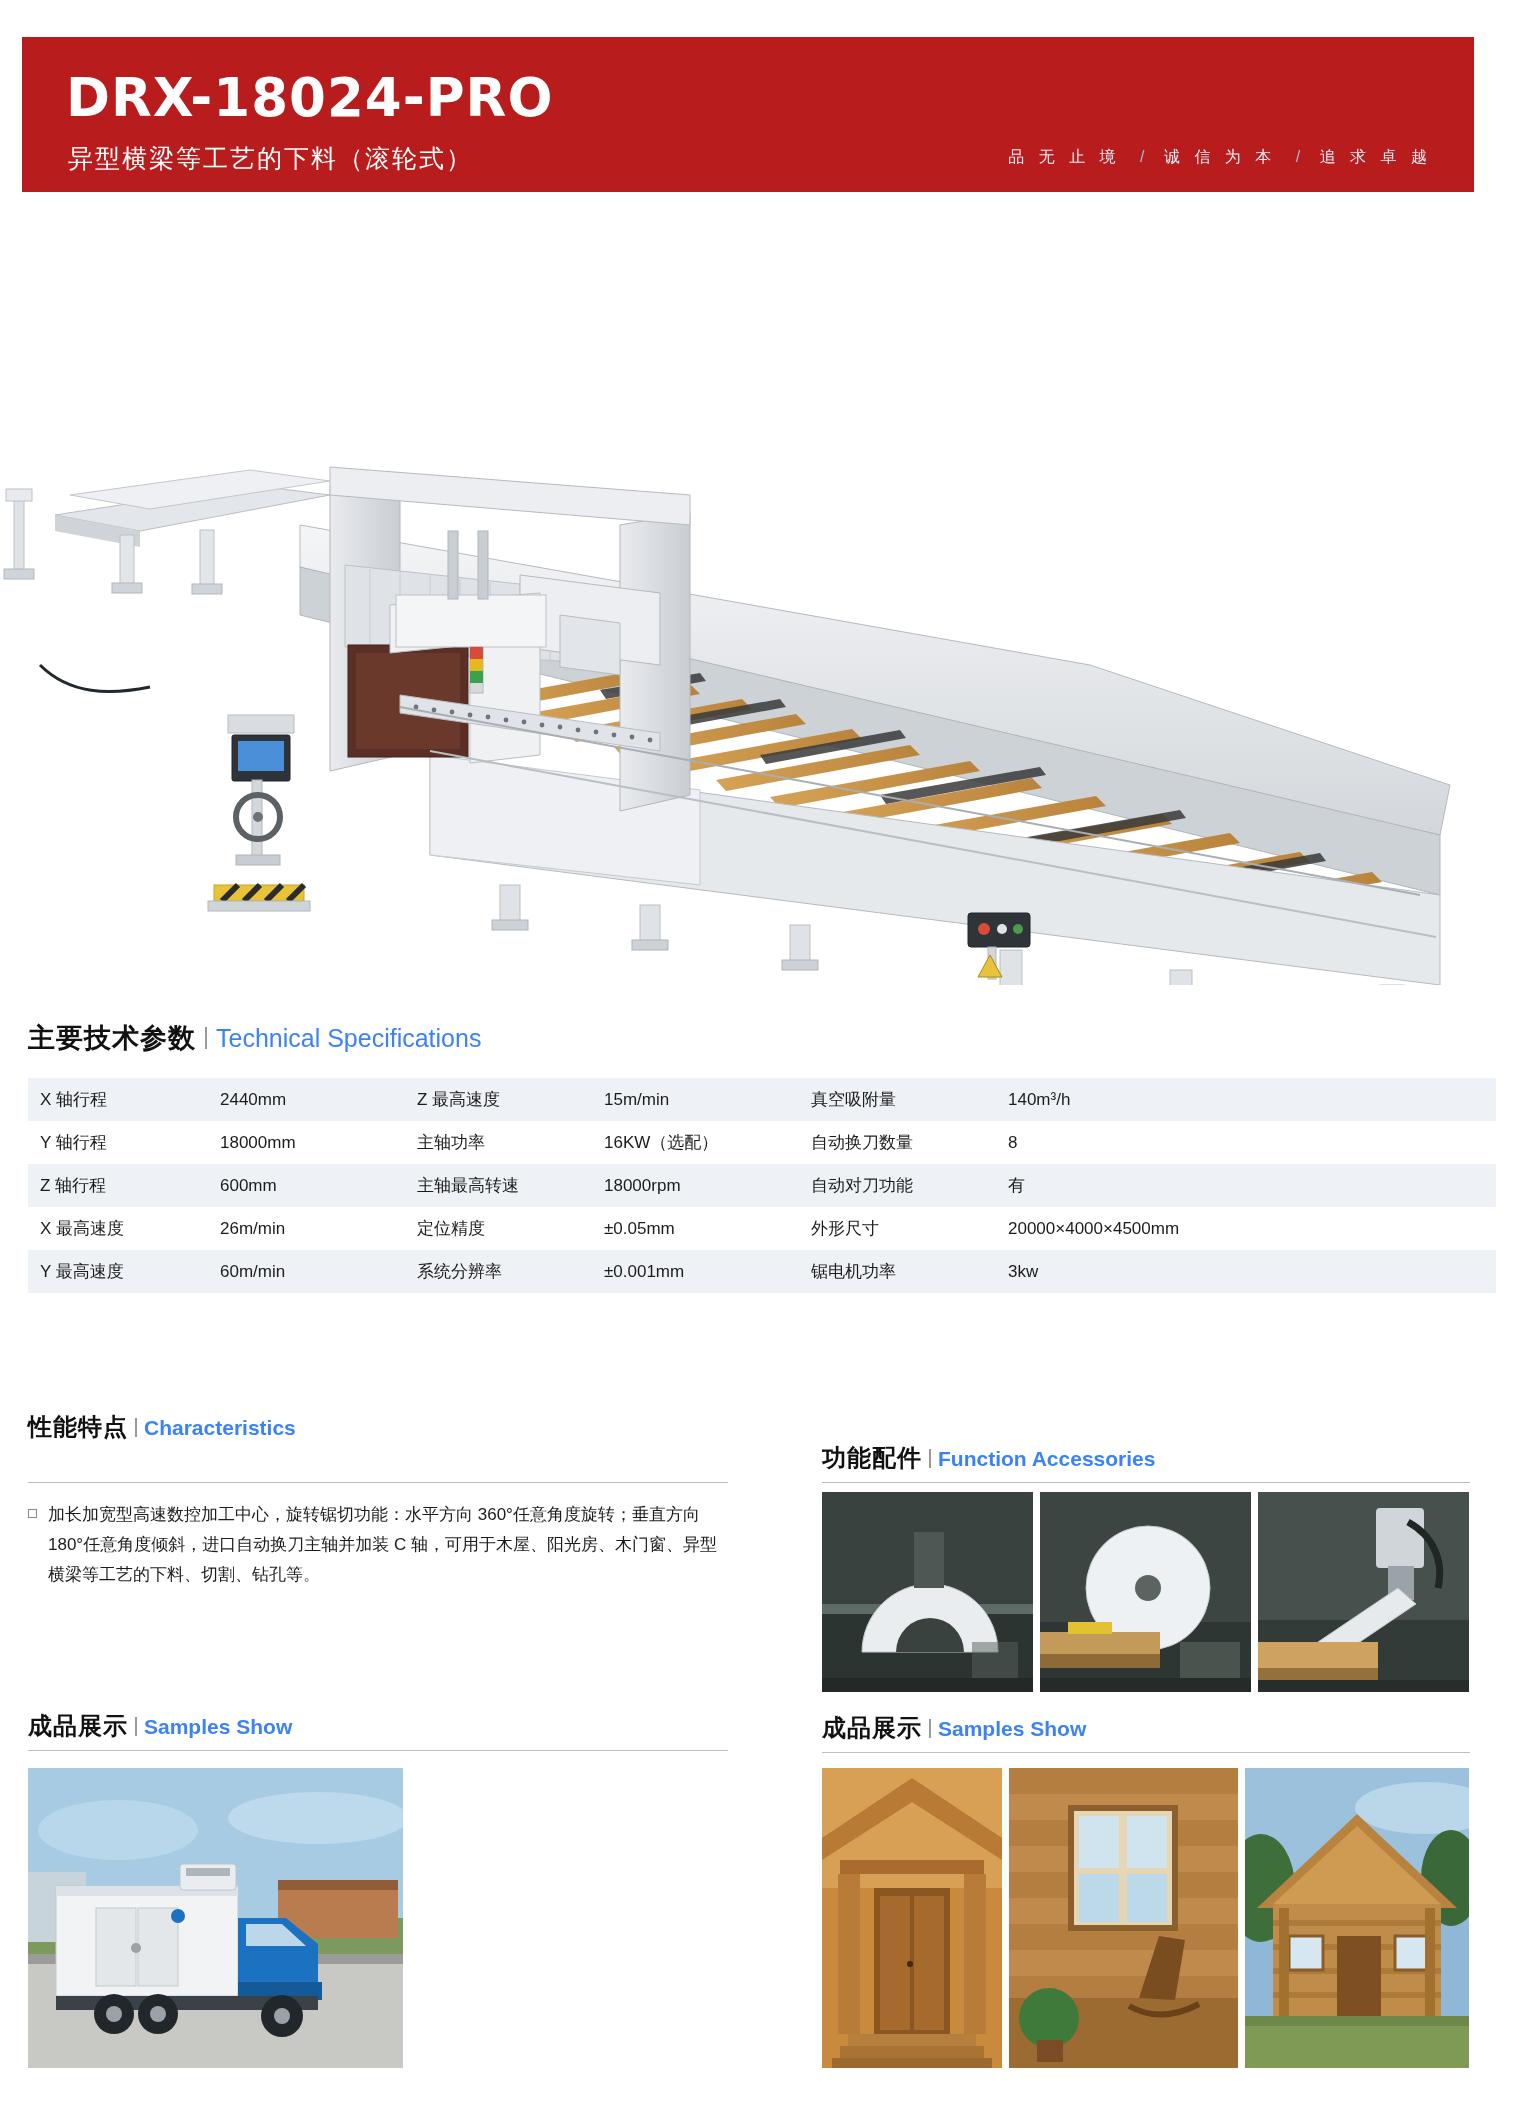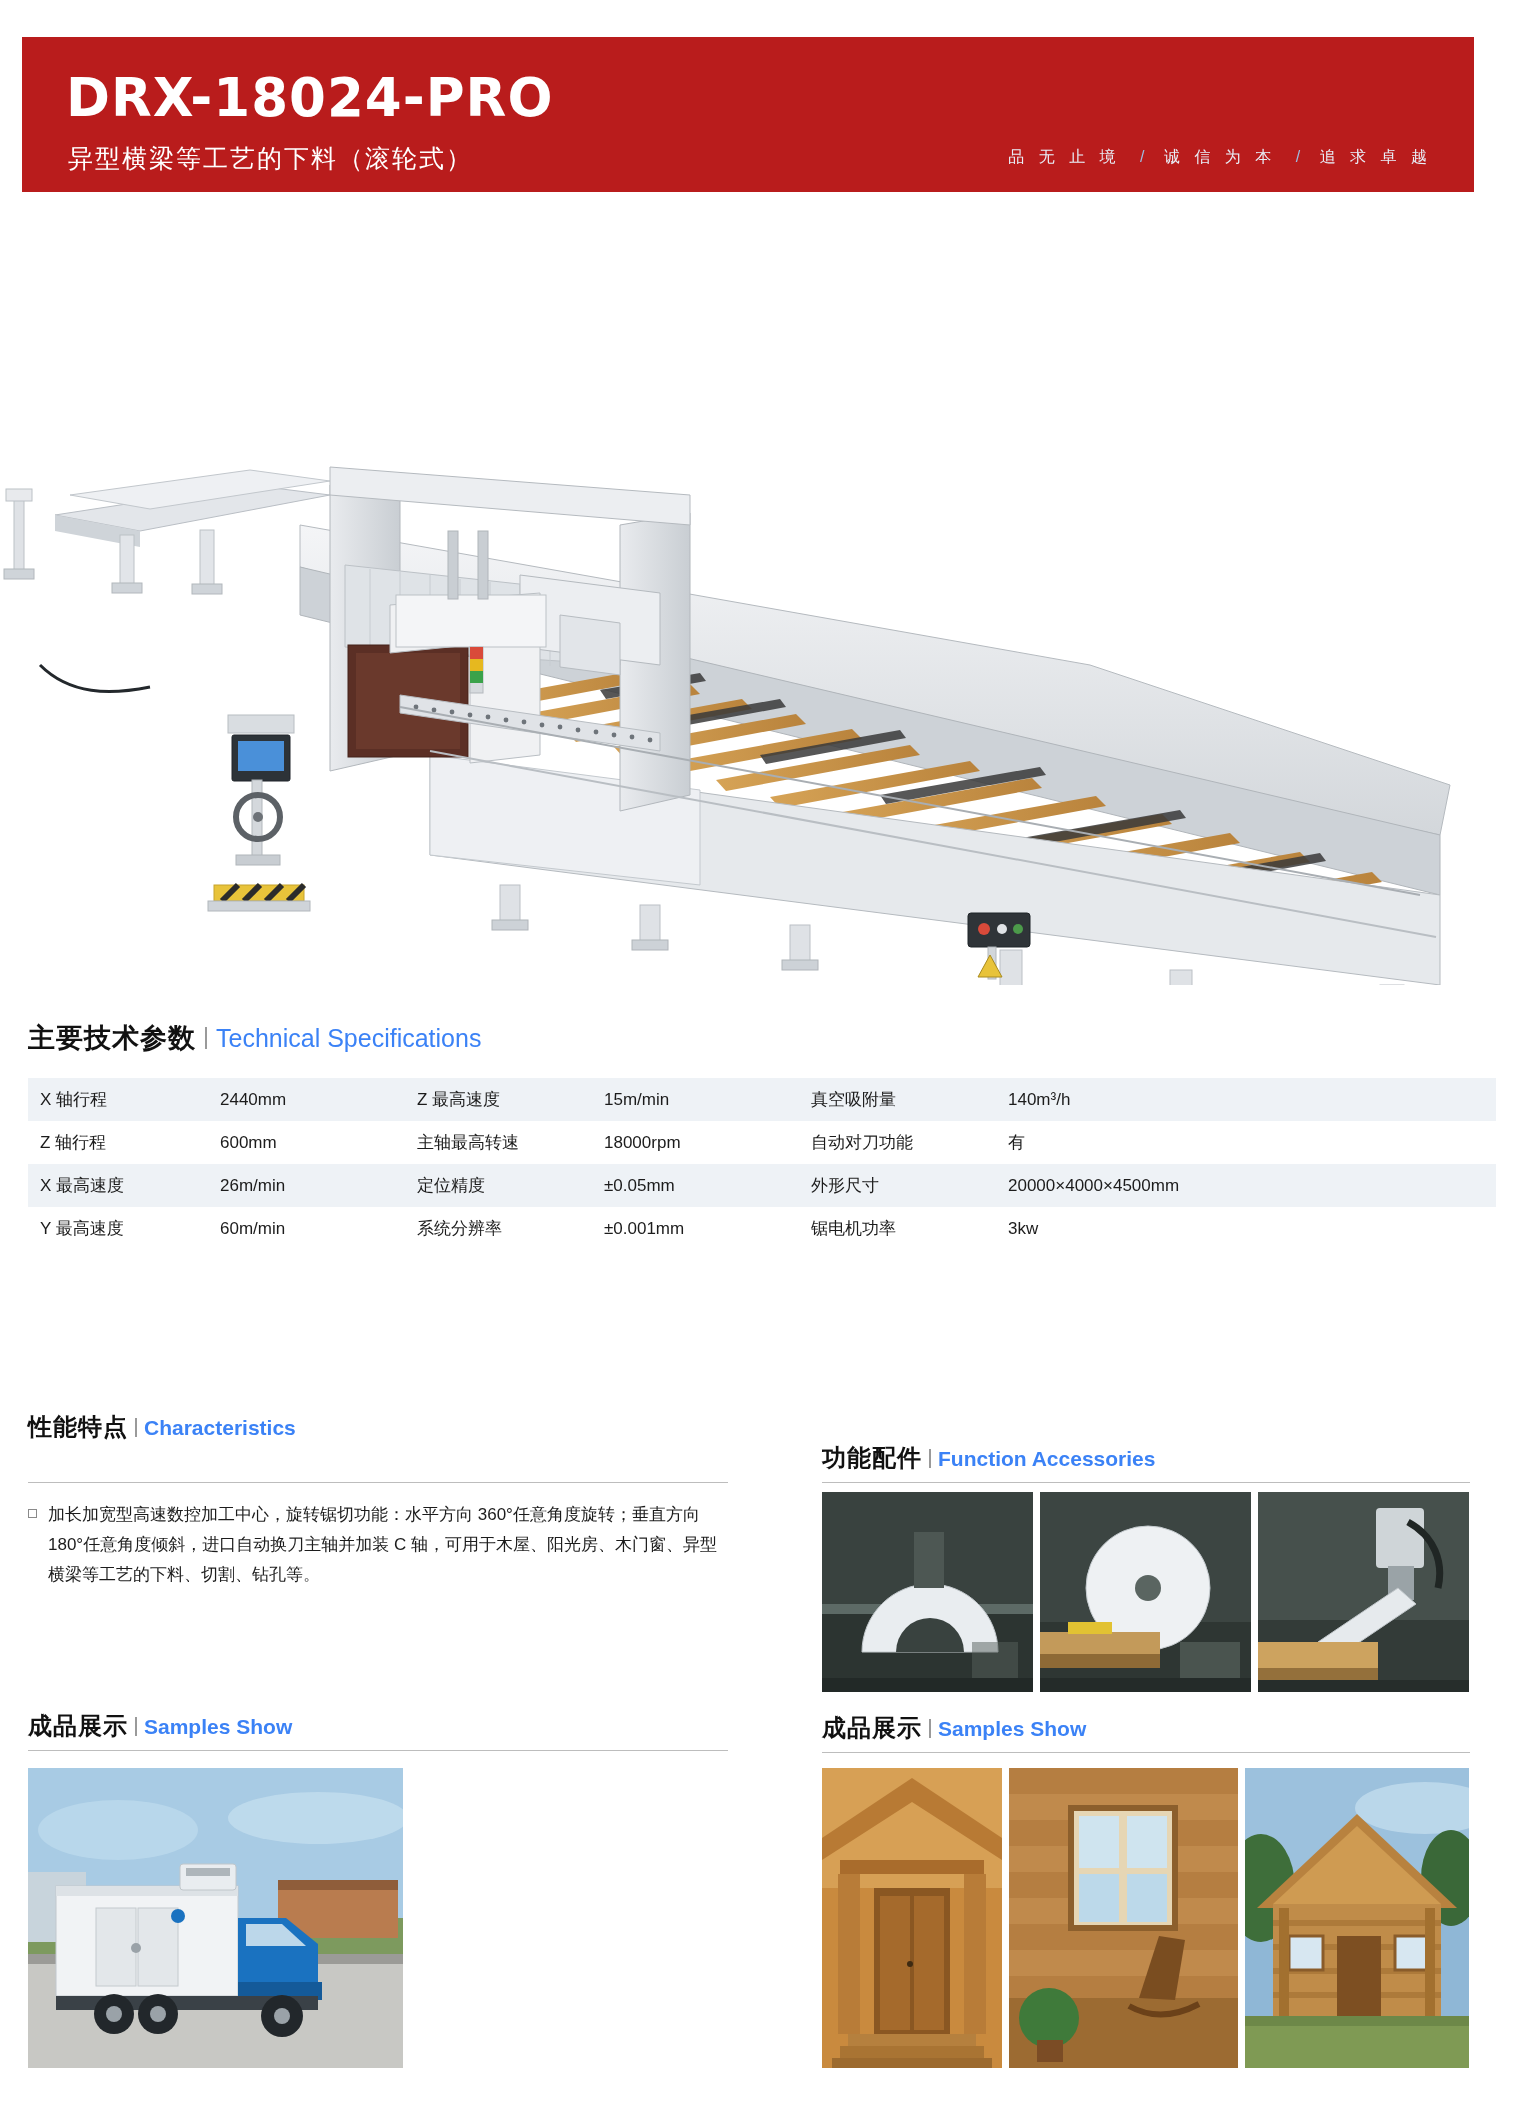--- a/index.html
+++ b/index.html
@@ -373,20 +373,28 @@
 
 <table class="spec-table">
   <tbody>
     <tr>
       <td class="k">X 轴行程</td>
       <td class="v">2440mm</td>
       <td class="k2">Z 最高速度</td>
       <td class="v2">15m/min</td>
       <td class="k3">真空吸附量</td>
       <td>140m³/h</td>
+    </tr>
+    <tr>
+      <td class="k">Y 轴行程</td>
+      <td class="v">18000mm</td>
+      <td class="k2">主轴功率</td>
+      <td class="v2">16KW（选配）</td>
+      <td class="k3">自动换刀数量</td>
+      <td>8</td>
     </tr>
     <tr>
       <td class="k">Z 轴行程</td>
       <td class="v">600mm</td>
       <td class="k2">主轴最高转速</td>
       <td class="v2">18000rpm</td>
       <td class="k3">自动对刀功能</td>
       <td>有</td>
     </tr>
     <tr>

